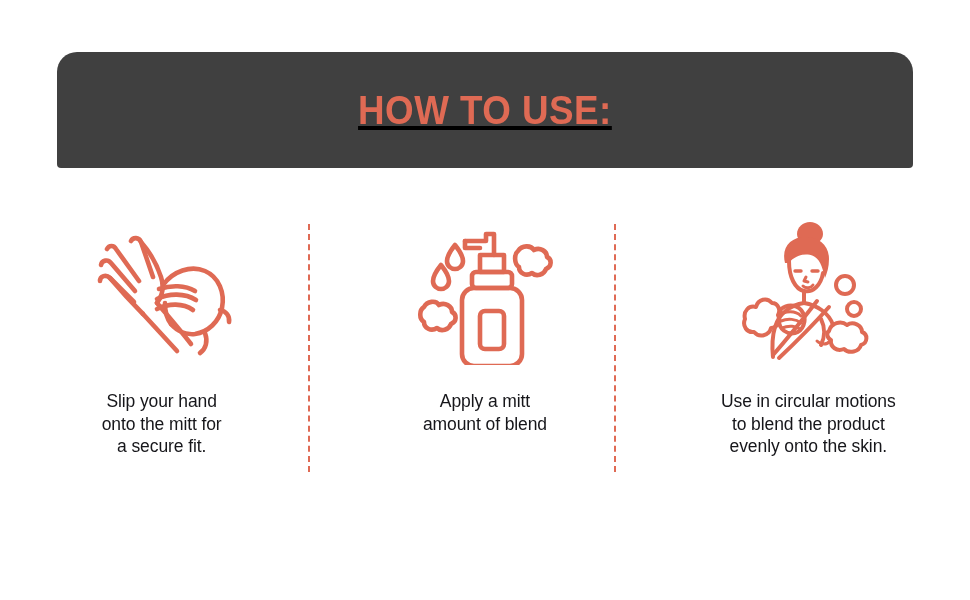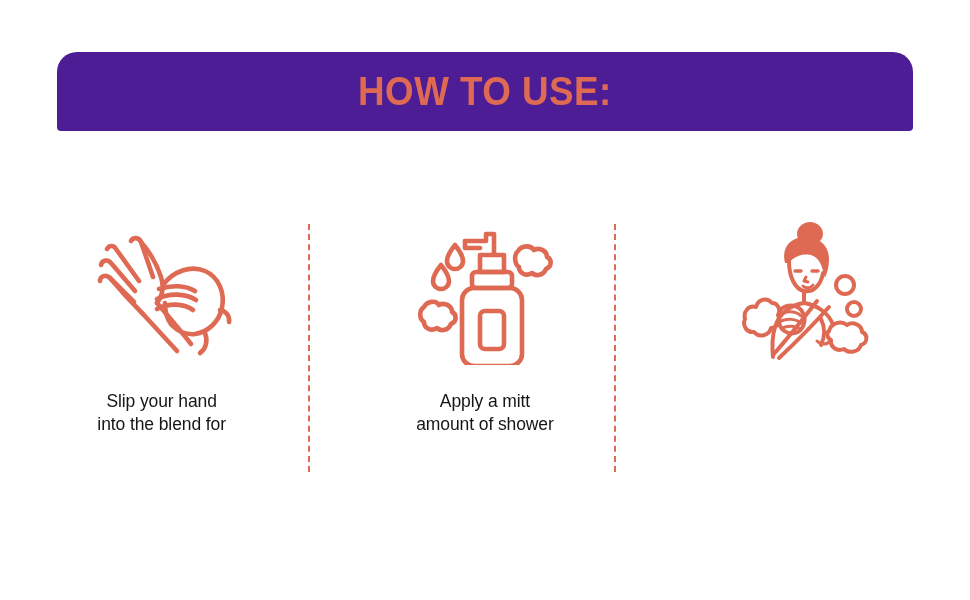--- a/index.html
+++ b/index.html
@@ -15,26 +15,27 @@
     font-family: "Liberation Sans", sans-serif;
     -webkit-font-smoothing: antialiased;
   }
 
   
   .banner {
     position: absolute;
     left: 57px;
     top: 52px;
     width: 856px;
-    height: 79px;
-    background: #4c1d95;
+    height: 116px;
+    background: #404040;
     border-radius: 20px 20px 4px 4px;
     display: flex;
     align-items: center;
     justify-content: center;
+    text-decoration: underline;
   }
   .banner-title {
     color: #DF6A54;
     font-family: "Liberation Sans Narrow", "Liberation Sans", sans-serif;
     font-size: 40px;
     font-weight: bold;
     letter-spacing: 0.5px;
     transform: scaleX(0.92);
     text-align: center;
     white-space: nowrap;
@@ -118,21 +119,22 @@
         <path d="M72 74 C84 70 98 70 108 76"></path>
         <path d="M70 84 C82 78 98 78 109 85"></path>
         <path d="M70 94 C82 88 96 88 106 95"></path>
 
         <path d="M133 95 C139 96 143 101 142 107"></path>
         <path d="M118 118 C121 126 119 134 113 138"></path>
       </svg>
     </div>
     <div class="step-caption">
       <span class="line">Slip your hand</span>
-      <span class="line">into the blend for</span>
+      <span class="line">onto the mitt for</span>
+      <span class="line">a secure fit.</span>
     </div>
   </div>
 
   <div class="step">
     <div class="step-icon">
       <svg width="150" height="150" viewBox="0 0 150 150" fill="none" stroke="#DF6A54" stroke-width="4.6" stroke-linecap="round" stroke-linejoin="round">
 
         <path d="M55 26 L76 26 L76 19 L84 19 L84 40"></path>
         <path d="M55 26 L55 33 L70 33"></path>
 
@@ -151,21 +153,21 @@
                  C142 44 142 52 136 54 C134 60 126 62 122 58
                  C116 62 109 58 109 52 C104 49 104 39 108 36 Z"></path>
 
         <path d="M14 92 C17 86 26 85 29 90 C35 87 42 91 42 97
                  C47 99 47 107 41 109 C39 115 31 117 27 113
                  C21 117 14 113 14 107 C9 104 9 95 14 92 Z"></path>
       </svg>
     </div>
     <div class="step-caption">
       <span class="line">Apply a mitt</span>
-      <span class="line">amount of shower</span>
+      <span class="line">amount of blend</span>
     </div>
   </div>
 
   <div class="step">
     <div class="step-icon">
       <svg width="150" height="150" viewBox="0 0 150 150" fill="none" stroke="#DF6A54" stroke-width="4" stroke-linecap="round" stroke-linejoin="round">
 
         <path d="M64 19 C64 12 70 7 77 7 C84 7 90 12 90 19 C90 25 84 30 77 30 C70 30 64 25 64 19 Z" fill="#DF6A54" stroke="none"></path>
 
         <path d="M52 48 C48 32 58 22 72 22 C86 22 96 30 96 44
@@ -202,15 +204,20 @@
                  C36 121 26 123 21 117 C14 118 9 111 12 104 Z"></path>
 
         <circle cx="112" cy="70" r="9"></circle>
         <circle cx="121" cy="94" r="7"></circle>
 
         <path d="M96 116 C98 108 108 105 114 110 C120 106 129 110 129 117
                  C135 119 135 128 128 130 C126 137 116 139 111 134
                  C104 137 97 132 98 125 C94 123 93 118 96 116 Z"></path>
       </svg>
     </div>
+    <div class="step-caption">
+      <span class="line">Use in circular motions</span>
+      <span class="line">to blend the product</span>
+      <span class="line">evenly onto the skin.</span>
+    </div>
   </div>
 
 </div>
 
 </body></html>

